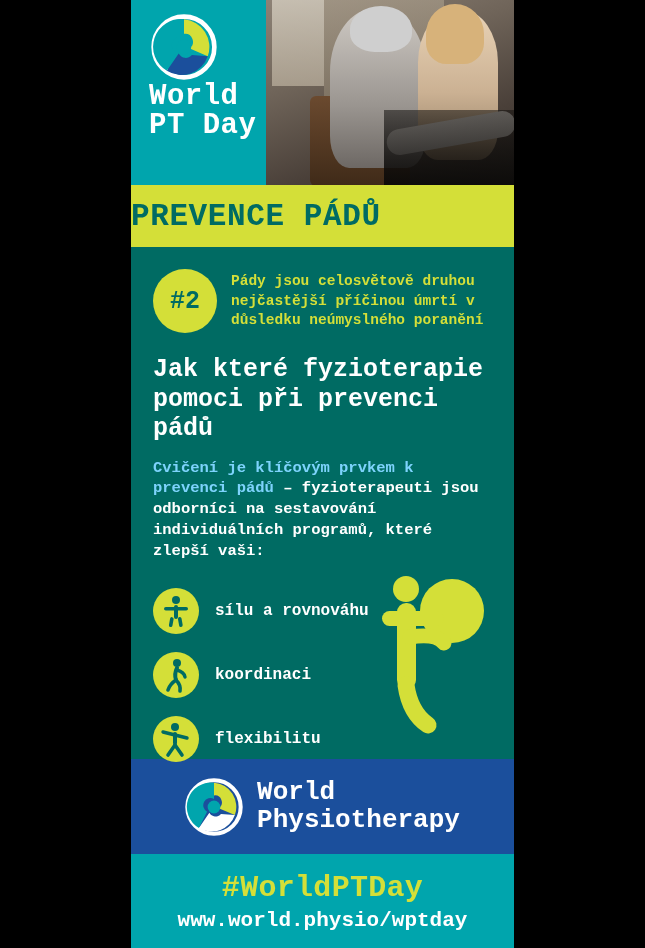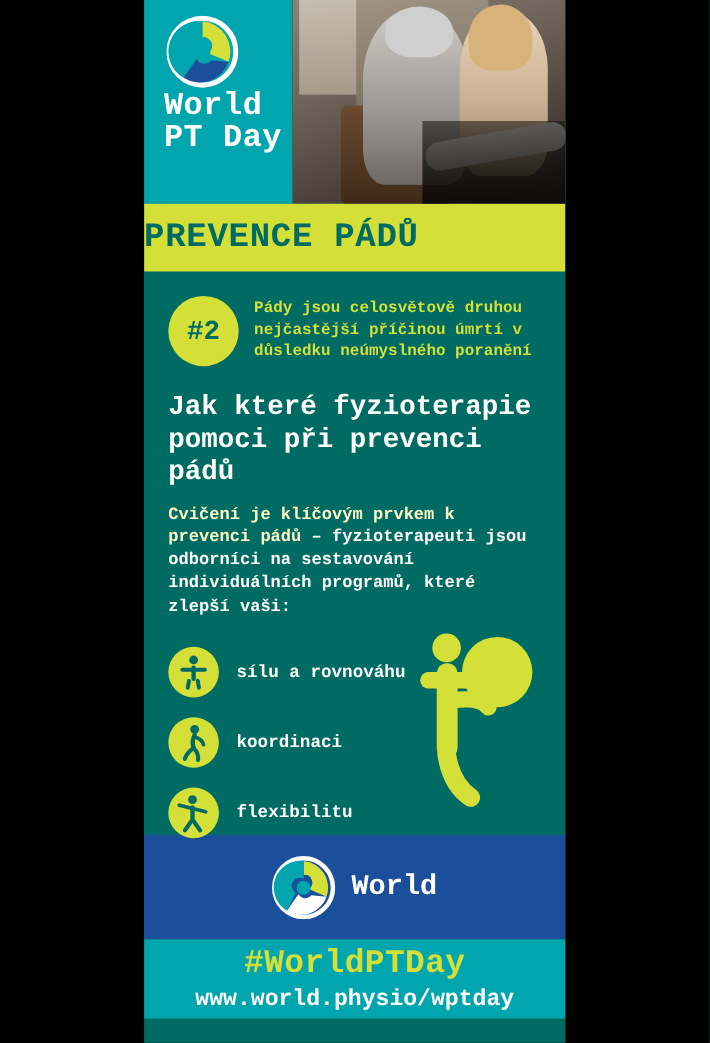--- a/index.html
+++ b/index.html
@@ -196,21 +196,21 @@
   }
 
   .para {
     padding: 14px 22px 0 22px;
     font-size: 15.5px;
     line-height: 1.35;
     font-weight: bold;
     color: #ffffff;
   }
   .para .hl {
-    color: #fef9c3;
+    color: #7dd3fc;
   }
 
   .bullets {
     position: relative;
     padding: 26px 16px 0 22px;
     z-index: 2;
   }
   .bullet {
     display: flex;
     align-items: center;
@@ -254,21 +254,21 @@
     margin-right: 14px;
   }
   .wp-text {
     color: #ffffff;
     line-height: 1.04;
   }
   .wp-line1 { font-size: 26px; font-weight: bold; }
   .wp-line2 { font-size: 26px; font-weight: bold; }
 
   .footer-teal {
-    height: 72px;
+    height: 94px;
     background: #00a5ad;
     display: flex;
     flex-direction: column;
     align-items: center;
     justify-content: center;
   }
   .hashtag {
     color: #d4df38;
     font-size: 30px;
     font-weight: bold;
@@ -397,20 +397,21 @@
       <svg viewBox="0 0 100 100" width="58" height="58" aria-hidden="true">
         <circle cx="50" cy="50" r="46" fill="none" stroke="#ffffff" stroke-width="7"></circle>
         <path d="M50 8 A42 42 0 0 1 86 64 L58 52 A12 12 0 0 0 50 30 Z" fill="#d4df38"></path>
         <path d="M86 64 A42 42 0 0 1 24 86 L42 60 A12 12 0 0 0 62 62 Z" fill="#ffffff"></path>
         <path d="M24 86 A42 42 0 0 1 50 8 L50 36 A12 12 0 0 0 38 58 Z" fill="#00a5ad"></path>
         <circle cx="50" cy="50" r="11" fill="#00a5ad"></circle>
       </svg>
     </div>
     <div class="wp-text">
       <div class="wp-line1">World</div>
+      <div class="wp-line2">Physiotherapy</div>
     </div>
   </div>
 
   <div class="footer-teal">
     <div class="hashtag">#WorldPTDay</div>
     <div class="weburl">www.world.physio/wptday</div>
   </div>
 
 </div>
 

